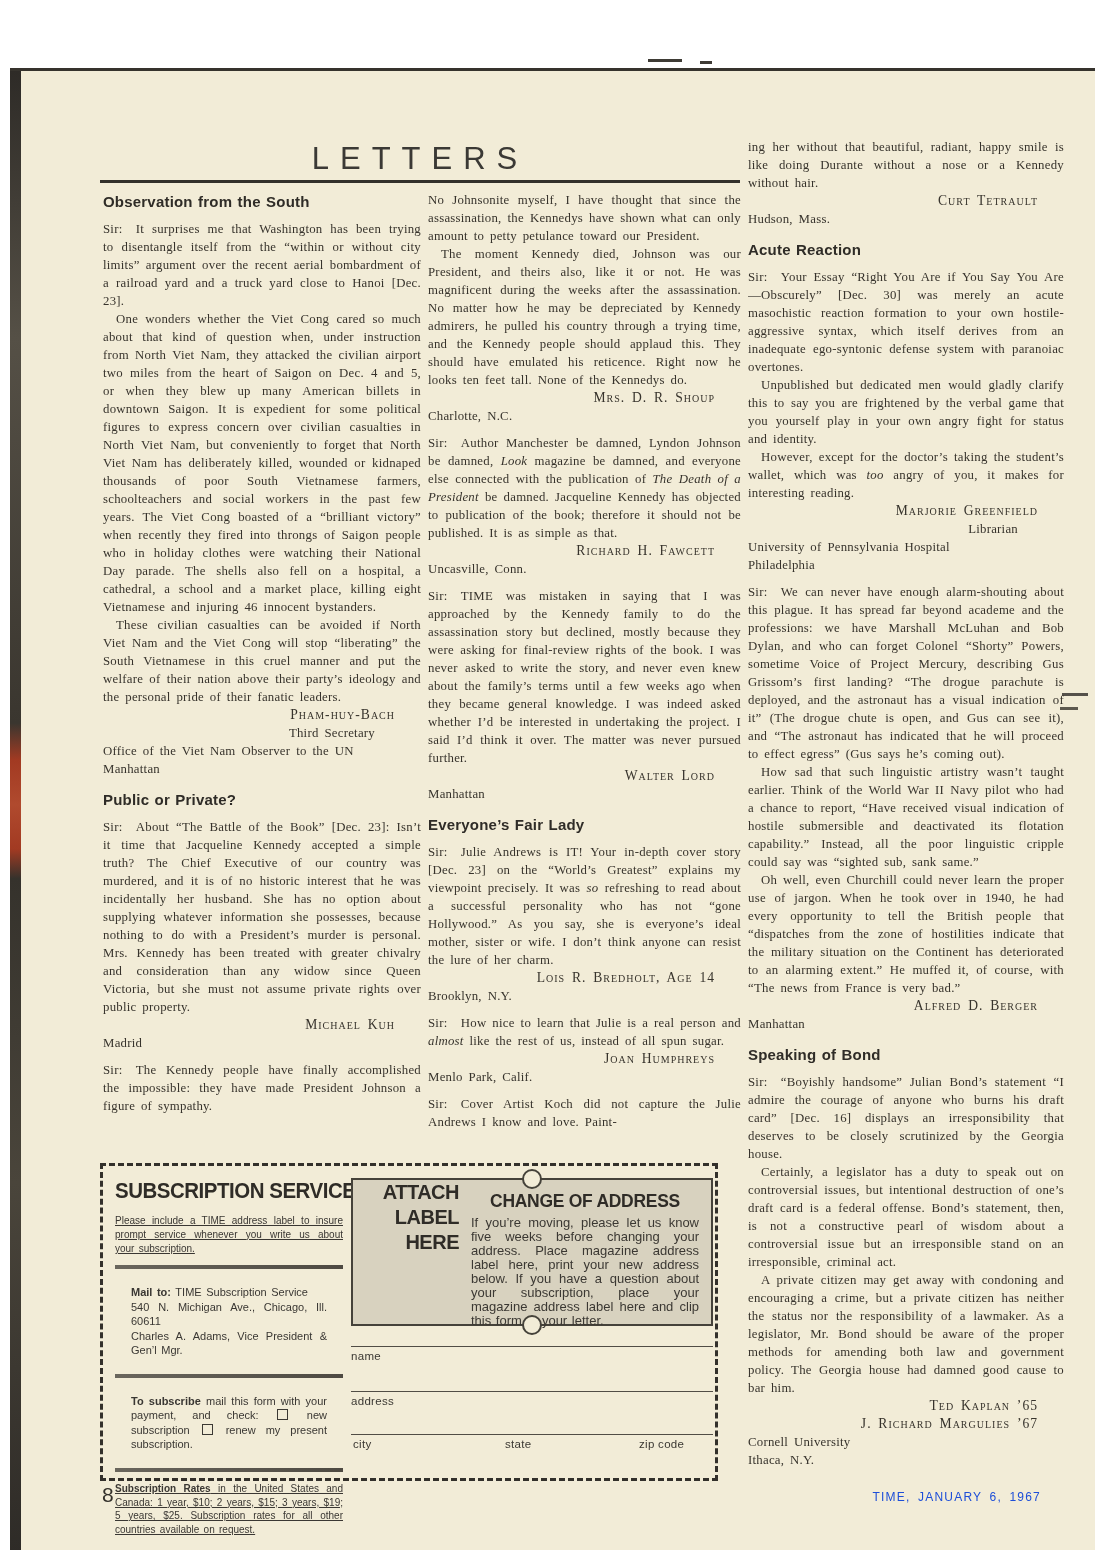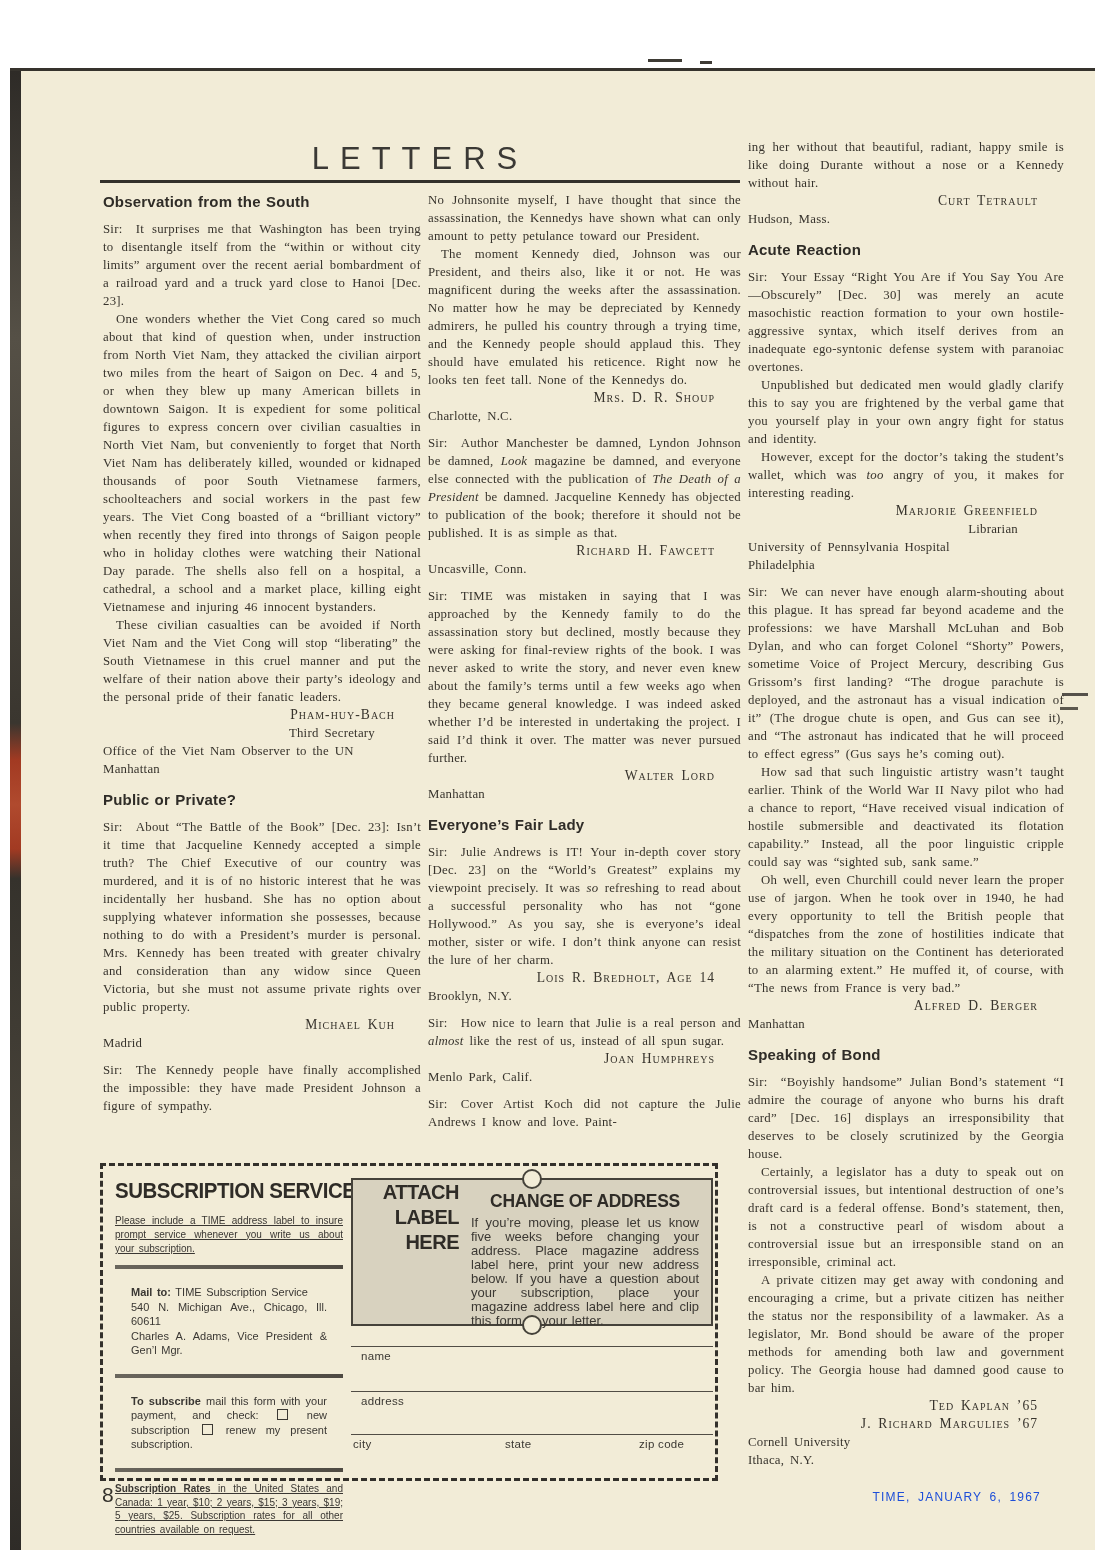--- a/index.html
+++ b/index.html
@@ -56,21 +56,21 @@
   .attach{width:106px;text-align:right;font-weight:bold;font-size:20px;line-height:25px;
           letter-spacing:-.5px;color:#2f2c27;box-sizing:border-box;}
   .tbody{flex:1;padding:10px 12px 6px 12px;}
   .tbody h3{margin:0 0 4px;font-size:19px;letter-spacing:-.3px;text-align:center;
             color:#2f2c27;transform:scaleX(.92);}
   .tbody p{margin:0;font-size:13px;line-height:14px;text-align:justify;
            color:#3b3833;word-spacing:1px;}
   
   .field{position:absolute;left:0;width:362px;}
   .field .frule{border-top:1.5px solid #514d45;height:0;}
-  .flabel{font-size:11.5px;margin-top:3px;color:#3b3833;letter-spacing:.3px;margin-left:10px;}
+  .flabel{font-size:11.5px;margin-top:3px;color:#3b3833;letter-spacing:.3px;}
   .f-name{top:176px;} .f-address{top:221px;} .f-csz{top:264px;}
   .csz-labels{position:relative;height:14px;margin-top:3px;}
   .csz-labels span{position:absolute;font-size:11.5px;color:#3b3833;letter-spacing:.3px;}
   .l-city{left:2px;} .l-state{left:154px;} .l-zip{left:288px;}
   
   .page-number{position:absolute;left:92px;top:1412px;font-size:21px;color:#34312b;}
   .issue{position:absolute;right:54px;top:1419px;font-weight:normal;font-size:12px;
          letter-spacing:1.2px;word-spacing:3px;color:#1d4ed8;}
   
   .top-dash1{position:absolute;left:648px;top:59px;width:34px;height:3px;background:#3e3b35;}

